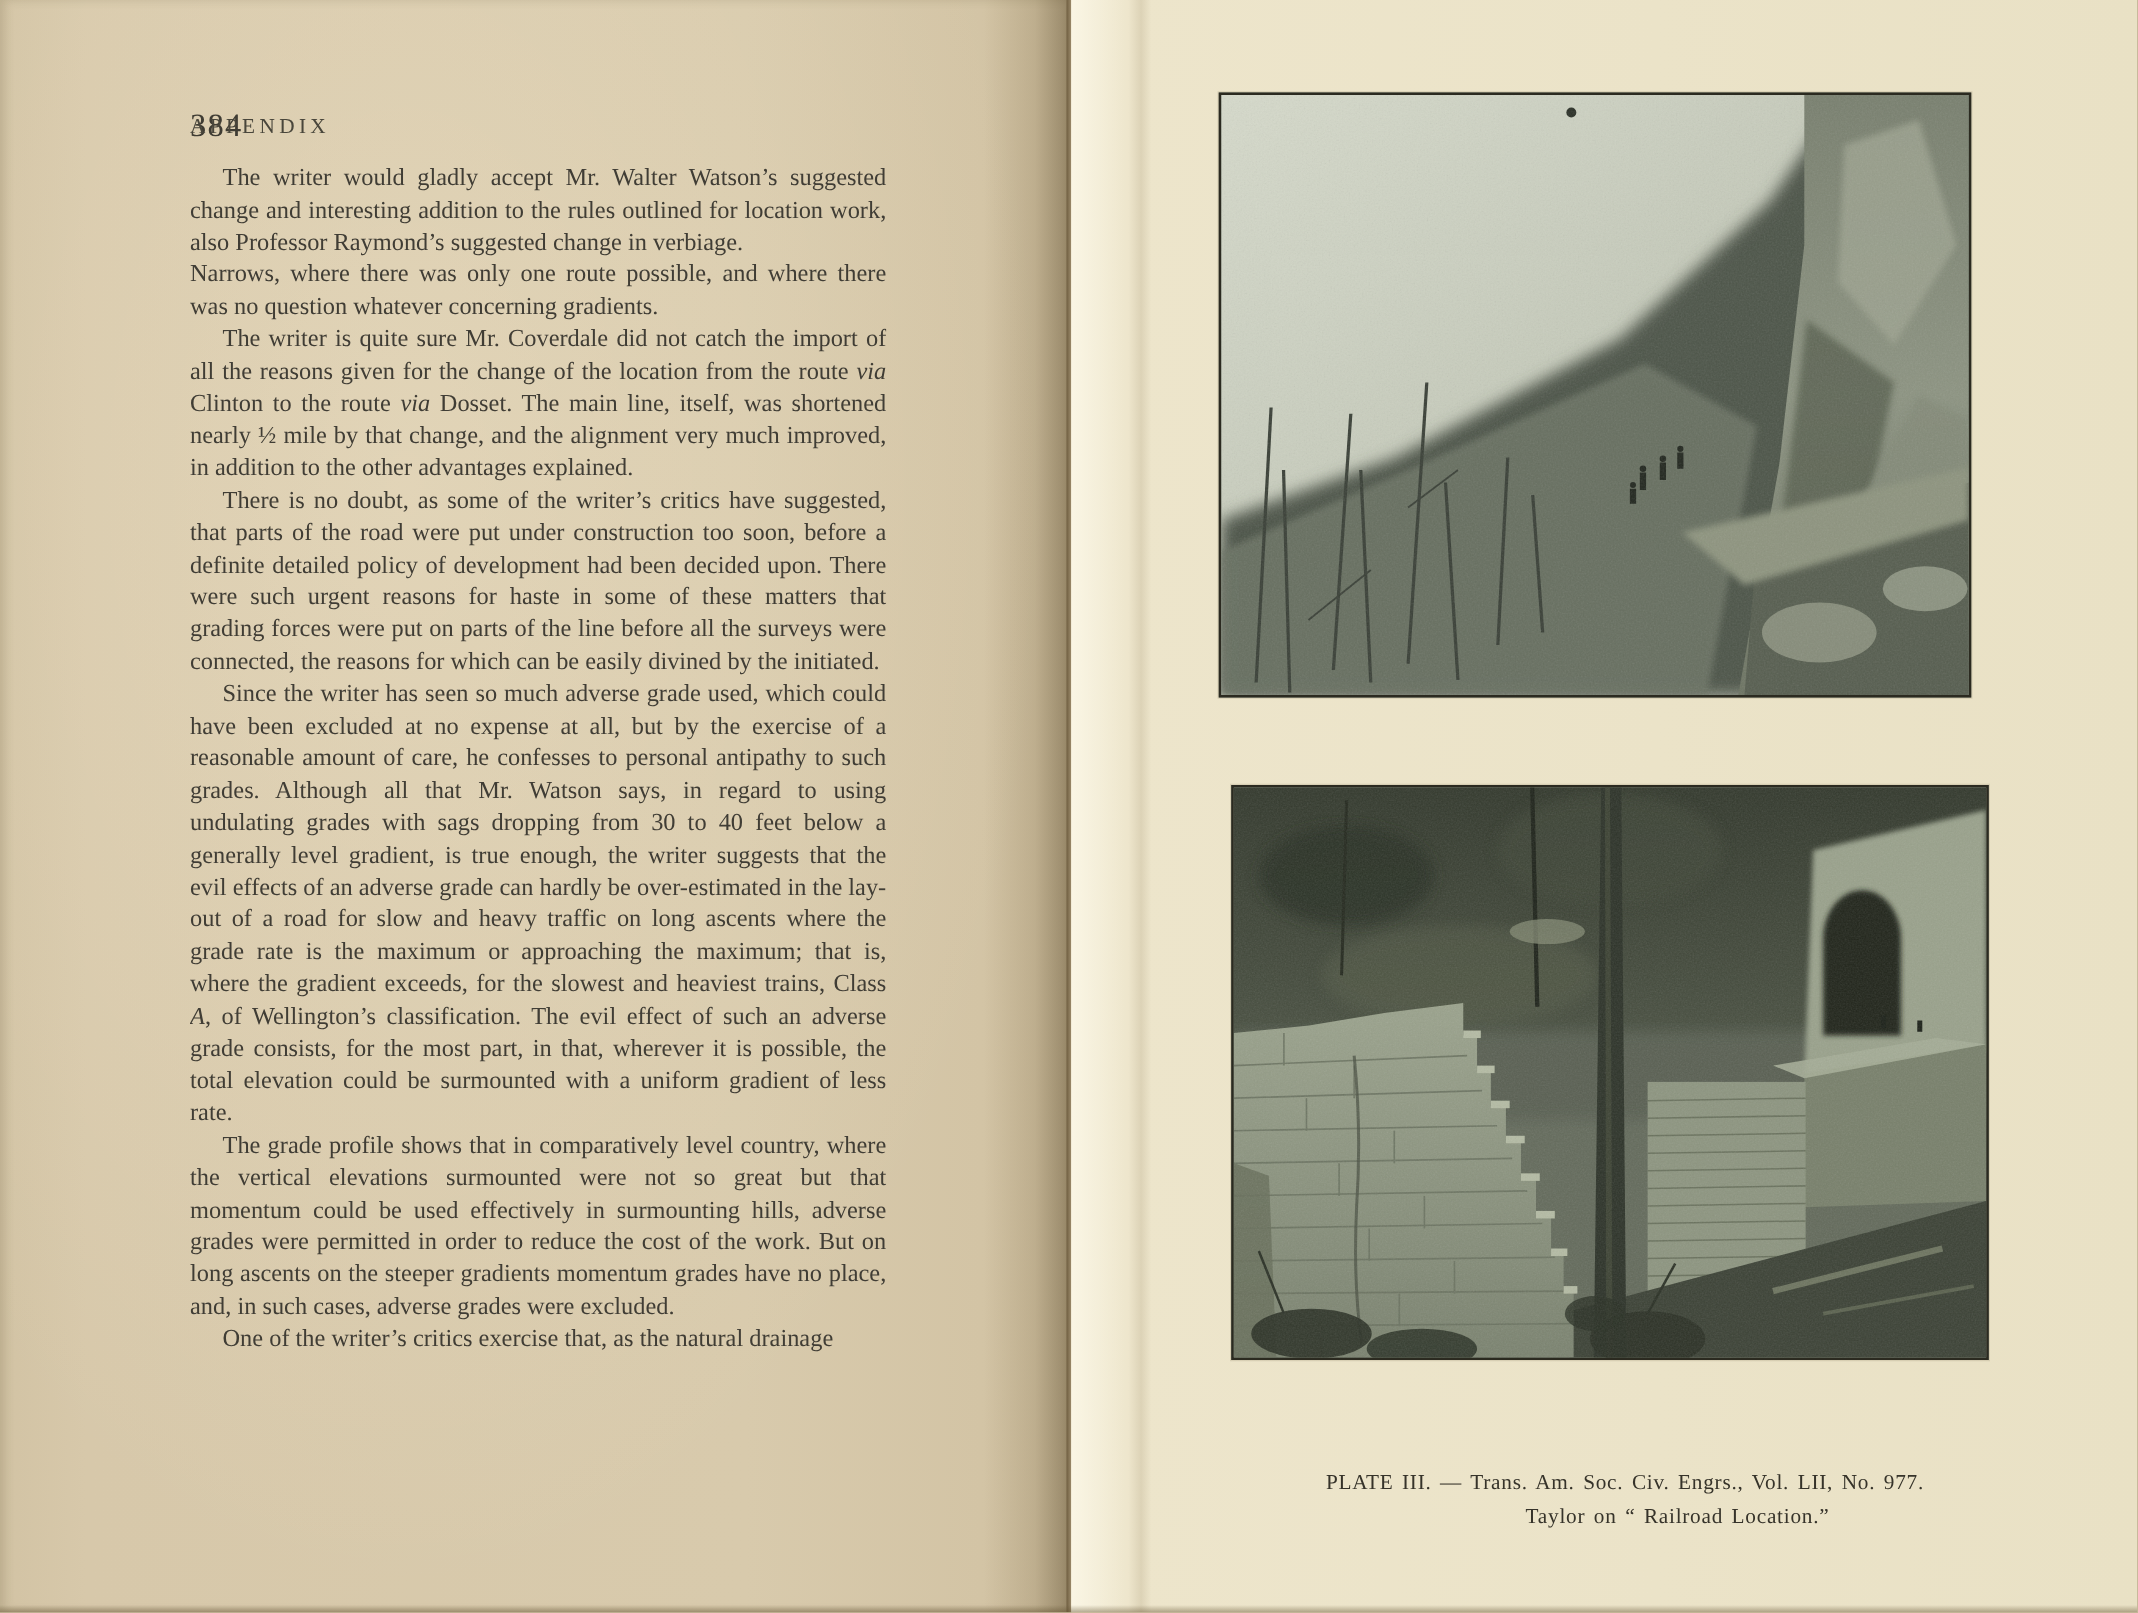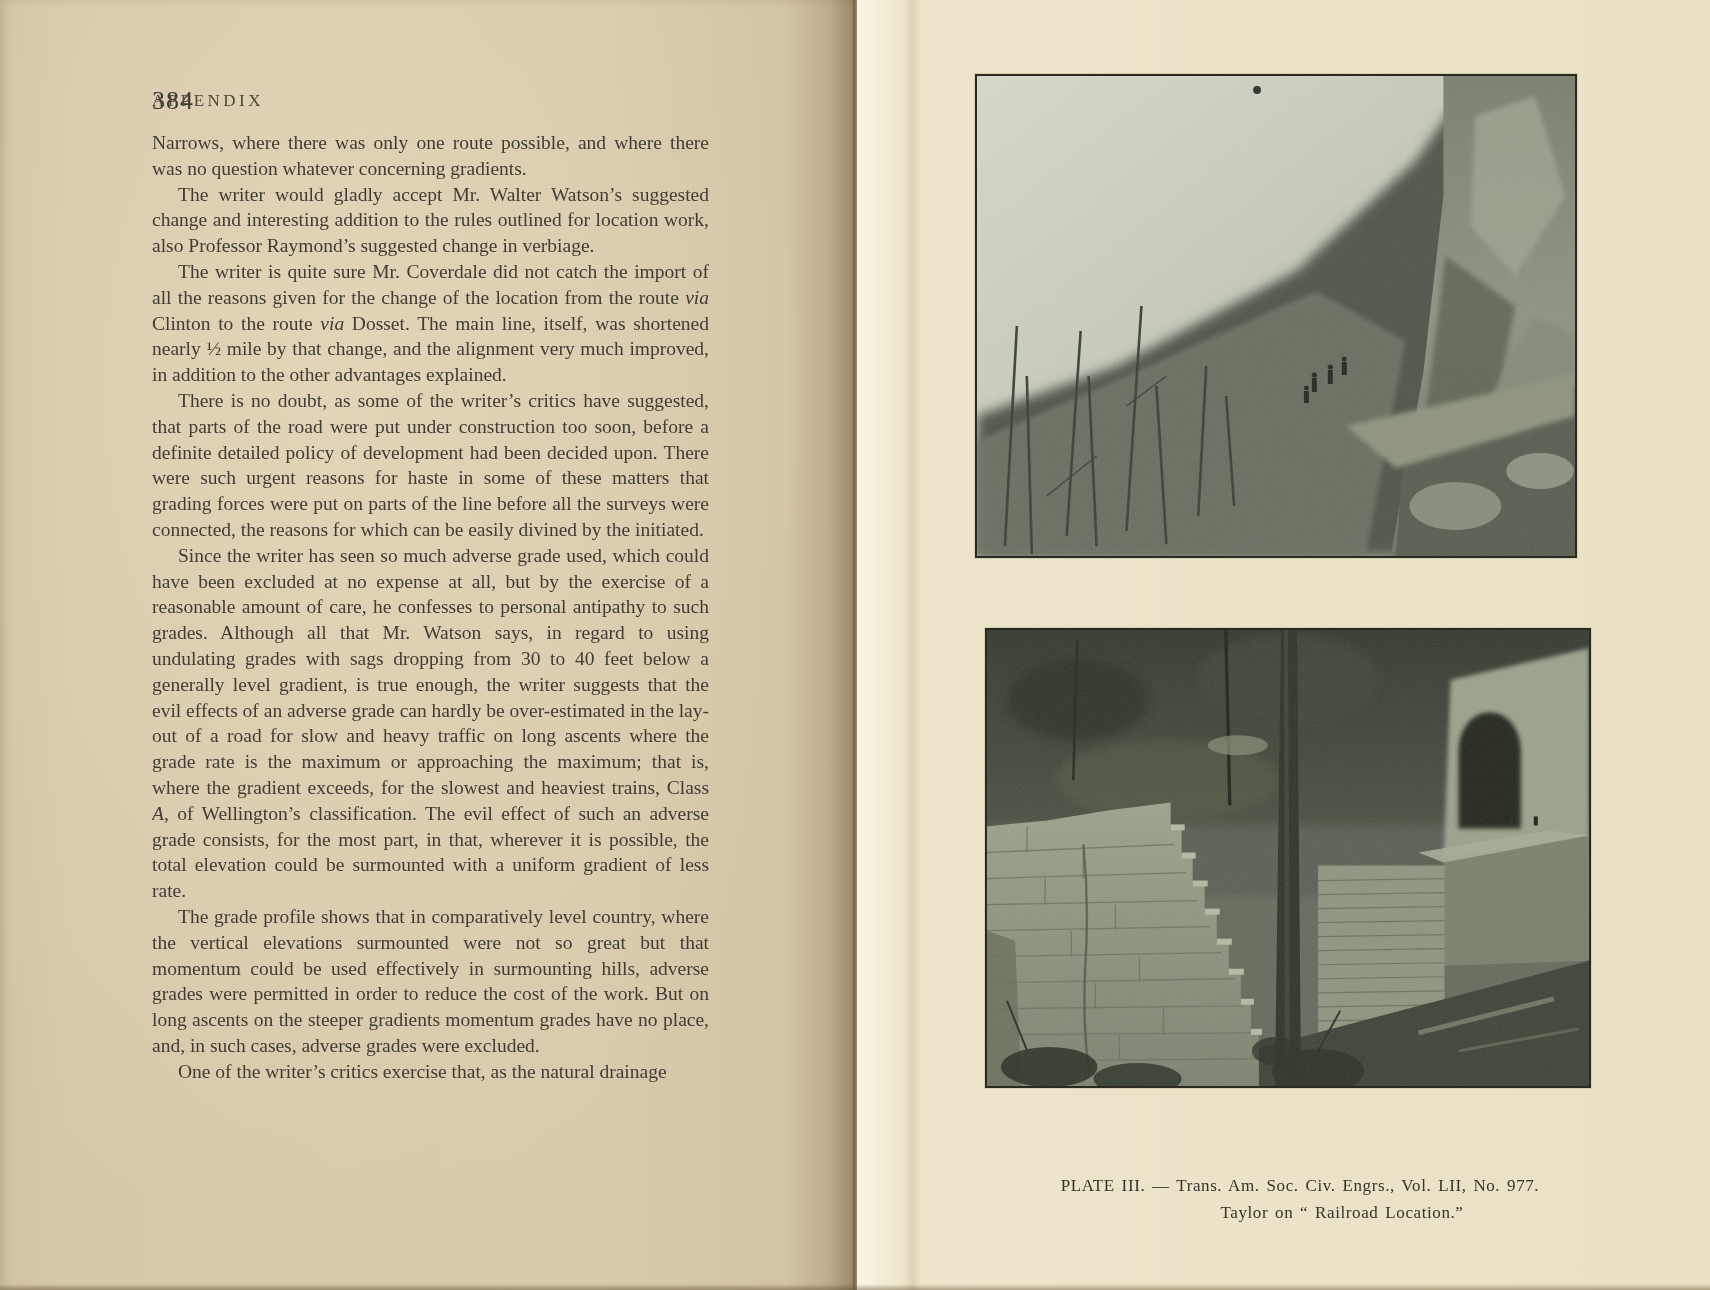--- a/index.html
+++ b/index.html
@@ -85,22 +85,22 @@
 </style>
 </head>
 <body>
 
 <div class="canvas">
 
   <div class="page-left">
     <span class="page-number">384</span>
     <div class="running-head">APPENDIX</div>
     <div class="body-text">
+        <p class="para indent"><span>The writer would gladly accept Mr. Walter Watson’s suggested change and interesting addition to the rules outlined for location work, also Professor Raymond’s suggested change in verbiage.</span></p>
         <p class="para"><span>Narrows, where there was only one route possible, and where there was no question whatever concerning gradients.</span></p>
-        <p class="para indent"><span>The writer would gladly accept Mr. Walter Watson’s suggested change and interesting addition to the rules outlined for location work, also Professor Raymond’s suggested change in verbiage.</span></p>
         <p class="para indent"><span>The writer is quite sure Mr. Coverdale did not catch the import of all the reasons given for the change of the location from the route </span><span class="it">via</span><span> Clinton to the route </span><span class="it">via</span><span> Dosset. The main line, itself, was shortened nearly ½ mile by that change, and the alignment very much improved, in addition to the other advantages explained.</span></p>
         <p class="para indent"><span>There is no doubt, as some of the writer’s critics have suggested, that parts of the road were put under construction too soon, before a definite detailed policy of development had been decided upon. There were such urgent reasons for haste in some of these matters that grading forces were put on parts of the line before all the surveys were connected, the reasons for which can be easily divined by the initiated.</span></p>
         <p class="para indent"><span>Since the writer has seen so much adverse grade used, which could have been excluded at no expense at all, but by the exercise of a reasonable amount of care, he confesses to personal antipathy to such grades. Although all that Mr. Watson says, in regard to using undulating grades with sags dropping from 30 to 40 feet below a generally level gradient, is true enough, the writer suggests that the evil effects of an adverse grade can hardly be over-estimated in the lay-out of a road for slow and heavy traffic on long ascents where the grade rate is the maximum or approaching the maximum; that is, where the gradient exceeds, for the slowest and heaviest trains, Class </span><span class="it">A</span><span>, of Wellington’s classification. The evil effect of such an adverse grade consists, for the most part, in that, wherever it is possible, the total elevation could be surmounted with a uniform gradient of less rate.</span></p>
         <p class="para indent"><span>The grade profile shows that in comparatively level country, where the vertical elevations surmounted were not so great but that momentum could be used effectively in surmounting hills, adverse grades were permitted in order to reduce the cost of the work. But on long ascents on the steeper gradients momentum grades have no place, and, in such cases, adverse grades were excluded.</span></p>
         <p class="para indent"><span>One of the writer’s critics exercise that, as the natural drainage</span></p>
       </div>
     <div class="gutter-shadow-left"></div>
   </div>
 
   <div class="seam"></div>

